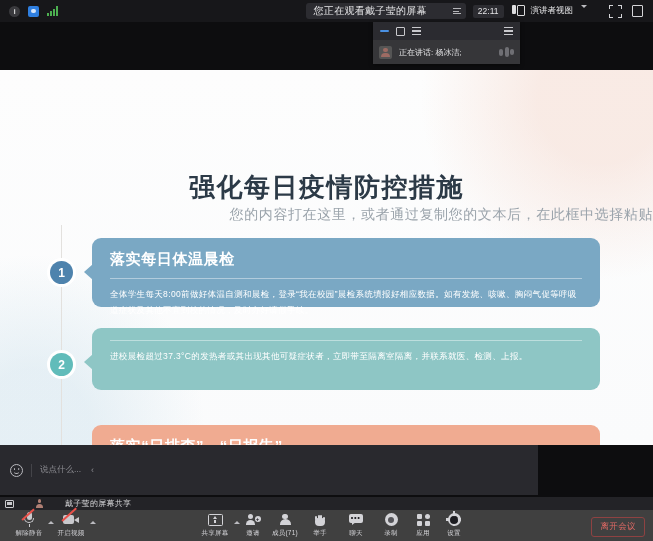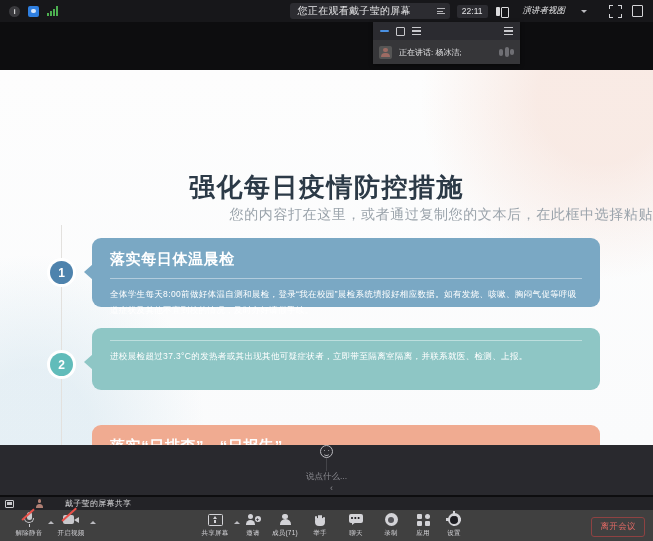--- a/index.html
+++ b/index.html
@@ -55,21 +55,21 @@
     display: flex; flex-direction: column; gap: 1.6px;
     width: 8px; opacity: .85;
   }
   .pill-menu span { display: block; height: 1px; background: #cfcfd2; }
   .pill-menu span:nth-child(2) { width: 6px; }
   .clock {
     background: #2c2c31; border-radius: 2px; color: #e4e4e6;
     font-size: 8.5px; padding: 1.5px 5px; margin-right: 8px;
   }
   .view-select {
-    display: flex; align-items: center; gap: 16px; margin-right: 12px; font-style: italic;
+    display: flex; align-items: flex-start; gap: 8px; margin-right: 12px;
   }
   .vs-icon { width: 11px; height: 9px; position: relative; }
   .vs-icon::before {
     content: ""; position: absolute; left: 0; top: 0;
     width: 4px; height: 9px; background: #dcdcde; border-radius: 1px;
   }
   .vs-icon::after {
     content: ""; position: absolute; left: 5px; top: 0;
     width: 6px; height: 9px; border: 1px solid #dcdcde; border-radius: 1px;
   }
@@ -196,22 +196,22 @@
     border-radius: 50%; color: #fff; font-size: 12px; font-weight: bold;
     display: flex; align-items: center; justify-content: center;
     box-shadow: 0 0 0 3px #ffffff;
   }
   #badge-1 { top: 191px; background: #4e83ad; }
   #badge-2 { top: 283px; background: #61bcba; }
 
   
   .chatbar {
     position: absolute; top: 445px; left: 0;
-    width: 653px; height: 50px; background: #29292e;
-    display: flex; align-items: center; padding: 0 10px; flex-direction: column;
+    width: 538px; height: 50px; background: #29292e;
+    display: flex; align-items: center; padding: 0 10px;
   }
   .chat-emoji {
     width: 13px; height: 13px; border-radius: 50%;
     border: 1.3px solid #b9b9be; position: relative;
   }
   .chat-emoji::before {
     content: ""; position: absolute; left: 2.8px; top: 3.5px;
     width: 1.6px; height: 1.6px; border-radius: 50%; background: #b9b9be;
     box-shadow: 4.2px 0 0 #b9b9be;
   }

